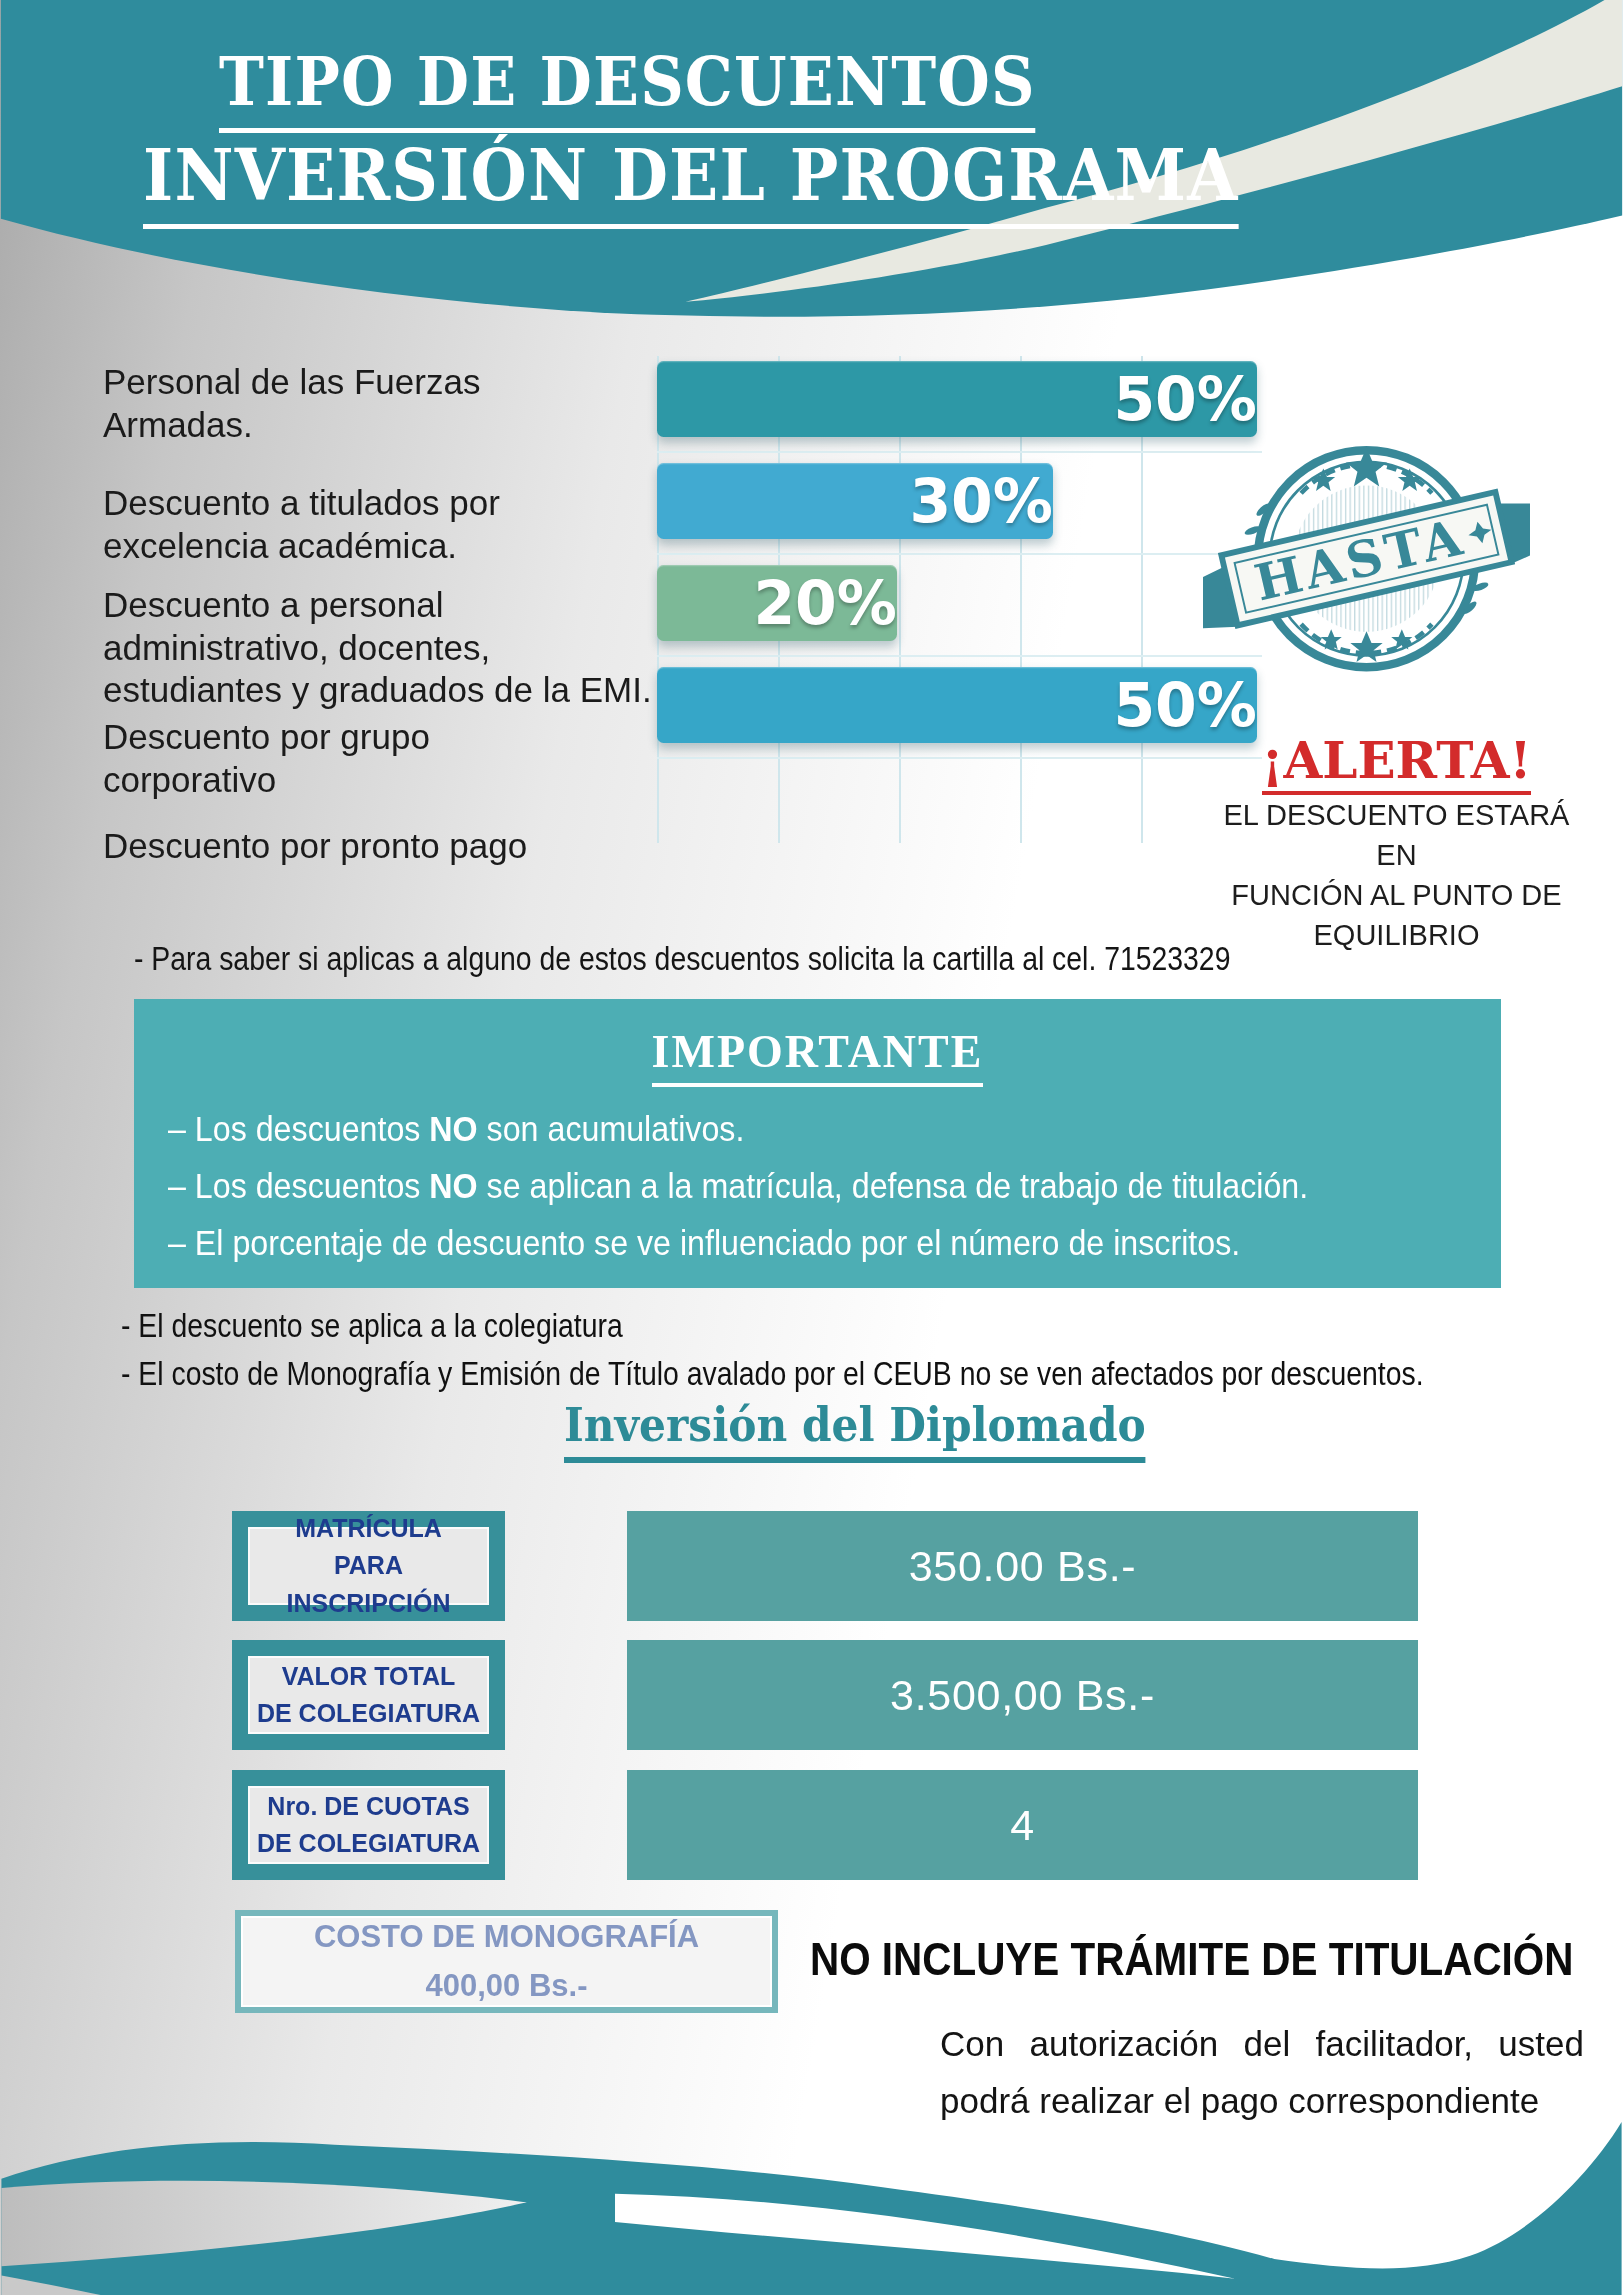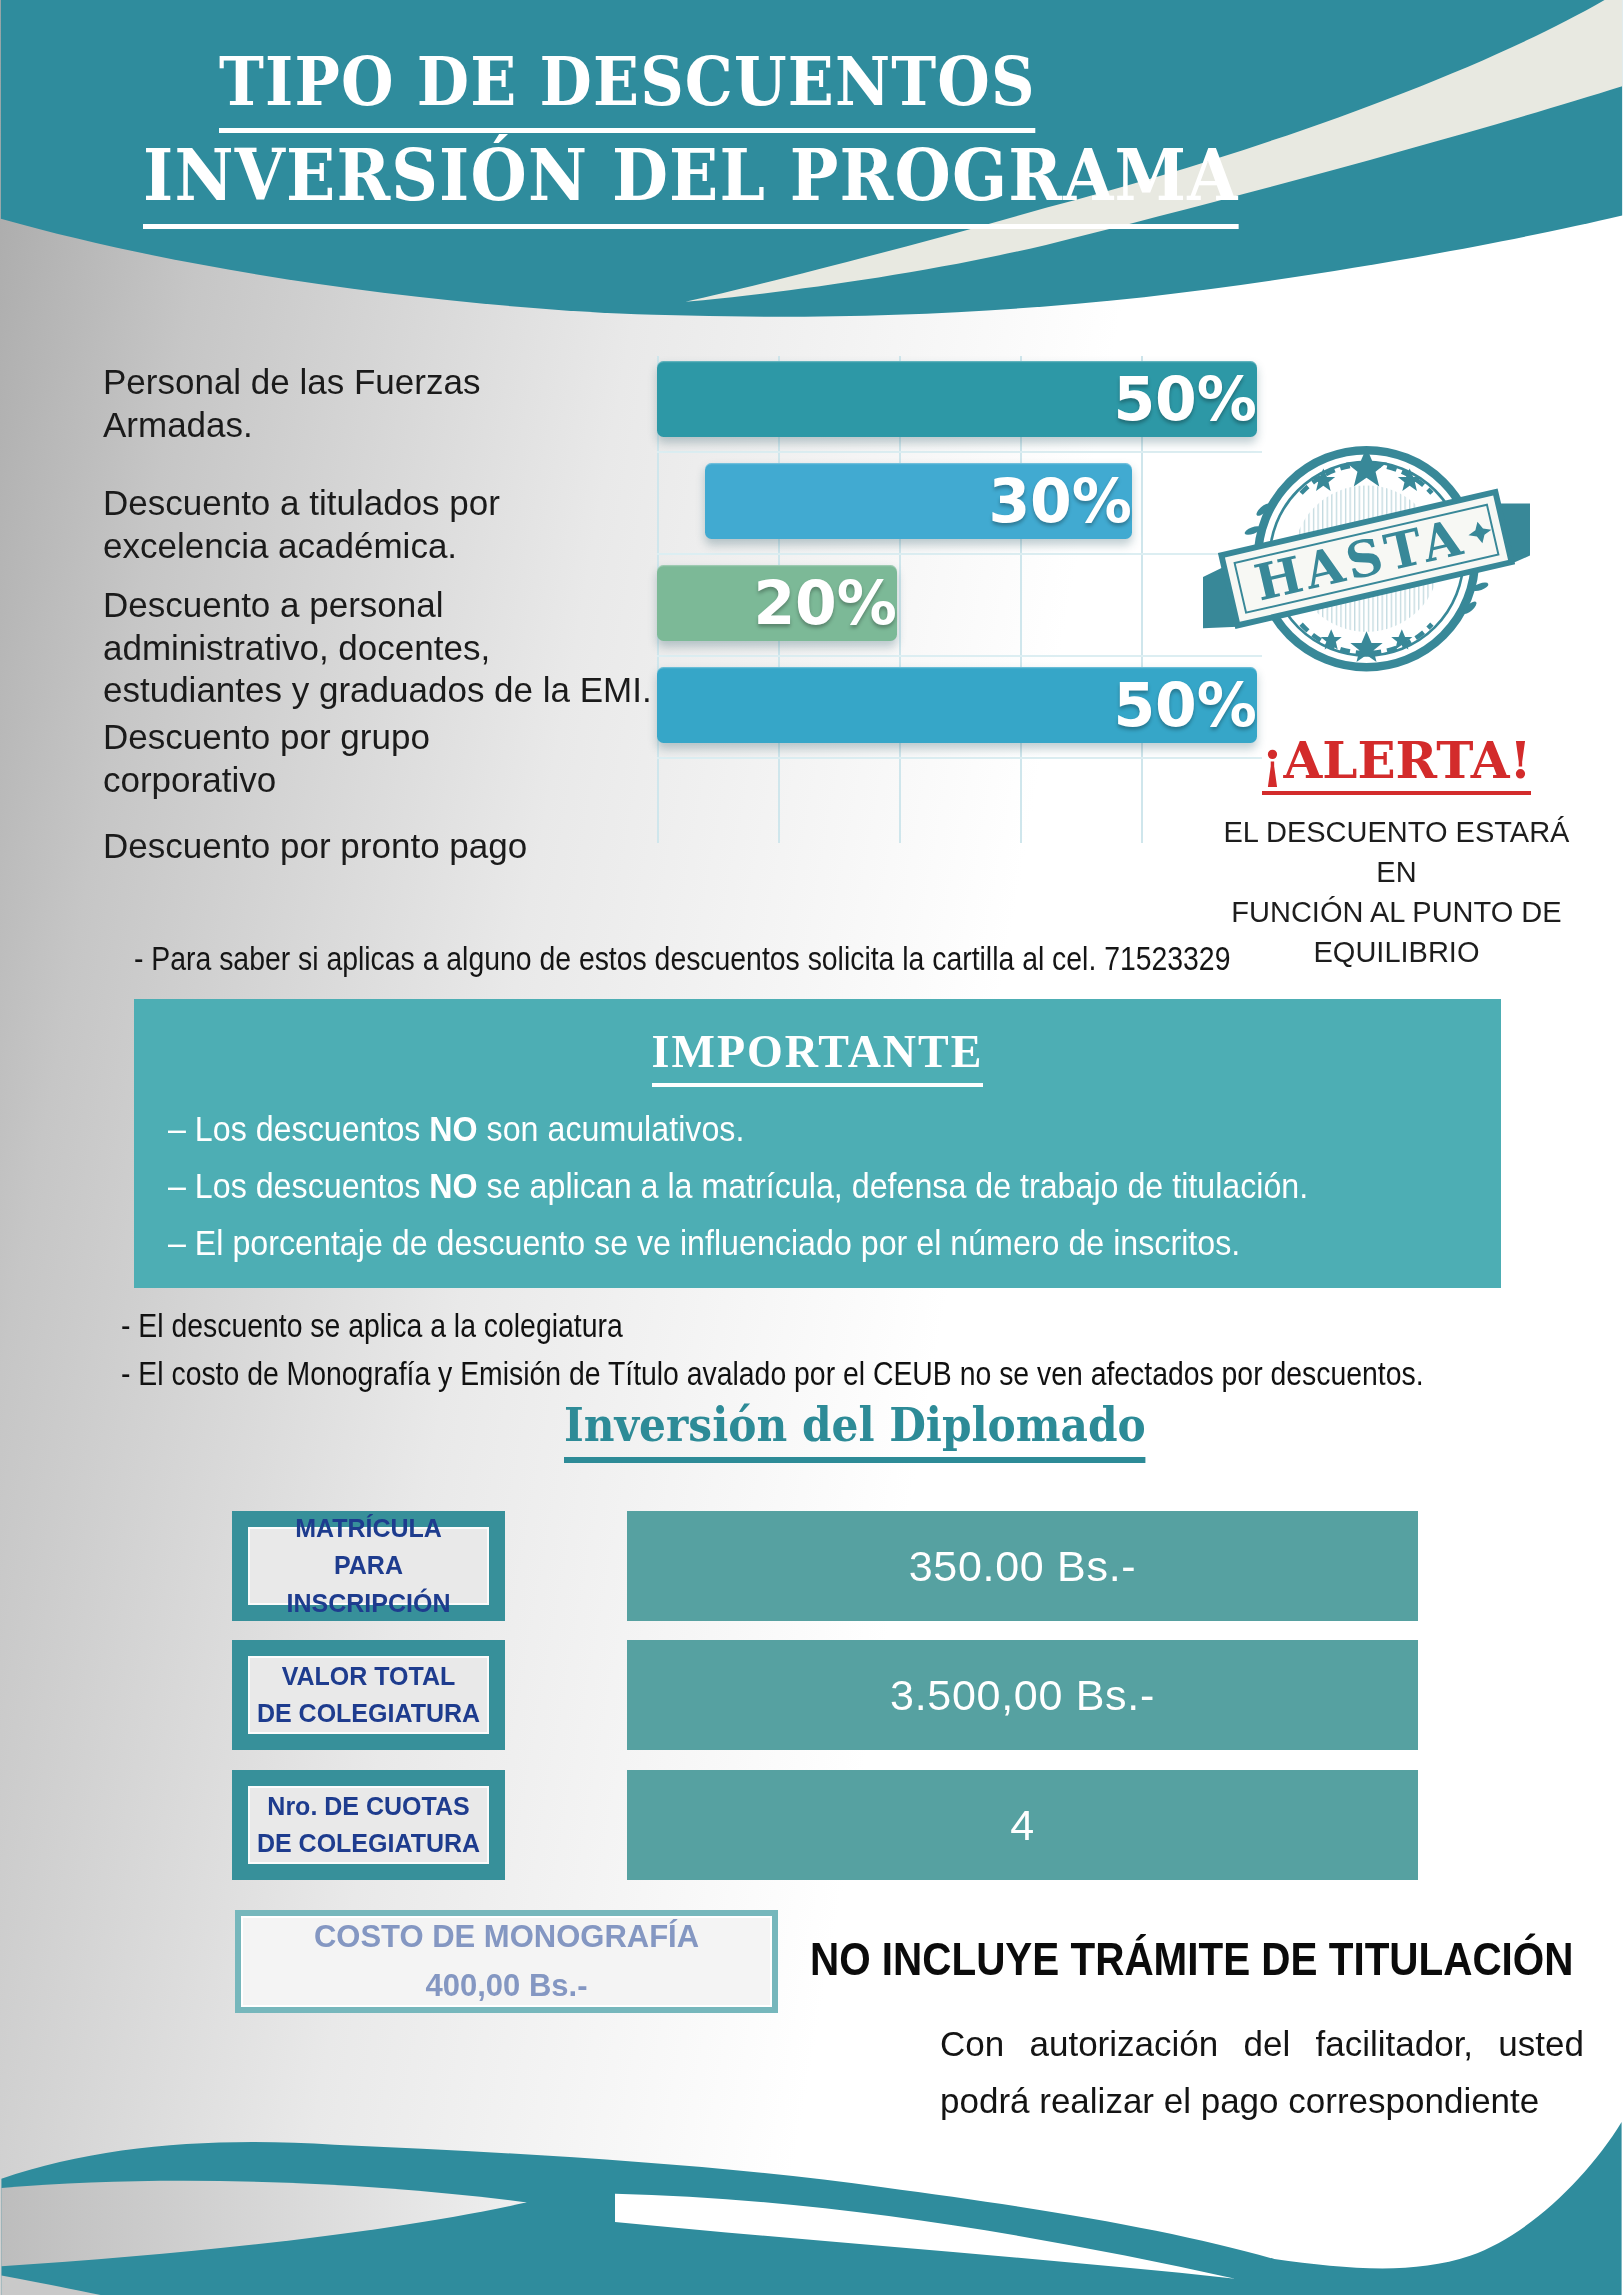--- a/index.html
+++ b/index.html
@@ -22,21 +22,21 @@
           repeating-linear-gradient(90deg, #cfe6ec 0 2px, transparent 2px 121px);}
   .bar{position:absolute;left:0;height:76px;border-radius:6.5px;display:flex;align-items:center;
        justify-content:flex-end;box-sizing:border-box;
        box-shadow:0 5.2px 9.2px rgba(30,80,95,.28), inset 0 1.3px 0 rgba(255,255,255,.25);}
   .bar span{color:#fff;font-size:60px;font-weight:bold;font-family:"DejaVu Sans",sans-serif;
             text-shadow:0 2.6px 3.9px rgba(0,0,0,.28);}
   
   #alerta-block{left:1207px;top:731px;width:379px;text-align:center;z-index:2;}
   #alerta-title{display:inline-block;font-family:"DejaVu Serif",serif;font-weight:bold;font-size:50px;
                 color:#d32b2b;border-bottom:4.6px solid #d32b2b;padding-bottom:1px;}
-  #alerta-sub{margin-top:17px;font-size:29px;line-height:1.38;color:#1d1d1d;white-space:pre-line;}
+  #alerta-sub{font-size:29px;line-height:1.38;color:#1d1d1d;white-space:pre-line;}
   
   .narrow{display:inline-block;transform:scaleX(.86);transform-origin:left center;white-space:nowrap;}
   #para-saber{left:134px;top:940px;font-size:33px;color:#151515;}
   
   #imp-box{left:134px;top:999px;width:1367px;height:289px;background:#4daeb4;z-index:2;}
   #imp-title-wrap{position:absolute;top:26px;width:100%;text-align:center;}
   #imp-title{display:inline-block;font-family:Liberation Serif, serif;font-weight:bold;font-size:46px;
              color:#ffffff;letter-spacing:2px;border-bottom:4.6px solid #ffffff;padding-bottom:5.2px;}
   #imp-bullets{position:absolute;left:34px;top:110px;color:#ffffff;font-size:35px;}
   #imp-bullets p{margin:0 0 17px 0;transform:scaleX(.92);transform-origin:left center;white-space:nowrap;}
@@ -81,21 +81,21 @@
 administrativo, docentes,
 estudiantes y graduados de la EMI.</div>
   <div class="abs cat" style="top:716px;">Descuento por grupo
 corporativo</div>
   <div class="abs cat" style="top:825px;">Descuento por pronto pago</div>
 
   <div class="abs" id="plot">
     <div class="bar" style="top: 4.6px; width: 600px; background: rgb(45, 152, 166);">
         <span>50%</span>
       </div>
-    <div class="bar" style="top: 107px; width: 427px; background: rgb(65, 170, 209); margin-left: 48px;">
+    <div class="bar" style="top: 107px; width: 396px; background: rgb(65, 170, 209);">
         <span>30%</span>
       </div>
     <div class="bar" style="top: 209px; width: 240px; background: rgb(124, 185, 151);">
         <span>20%</span>
       </div>
     <div class="bar" style="top: 311px; width: 600px; background: rgb(54, 166, 200);">
         <span>50%</span>
       </div>
   </div>
 

